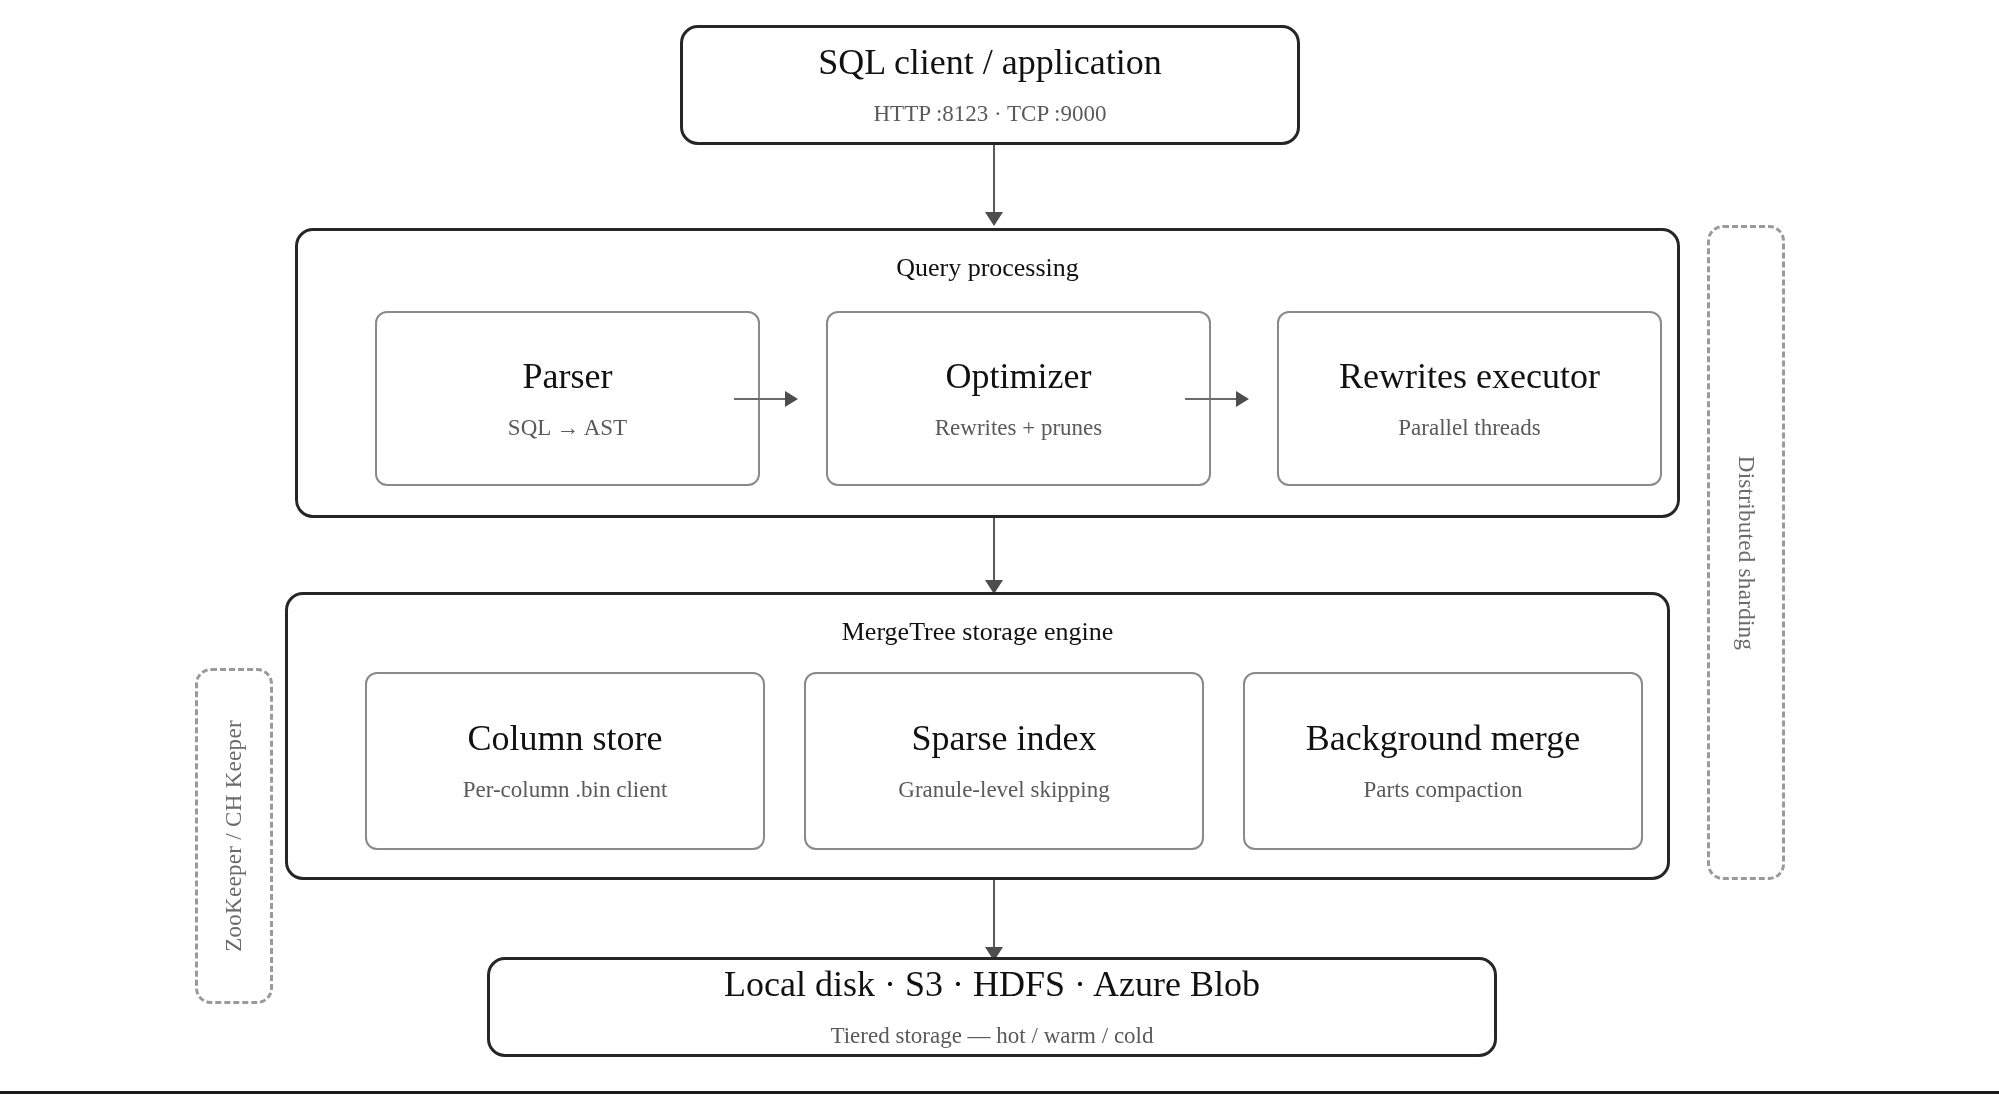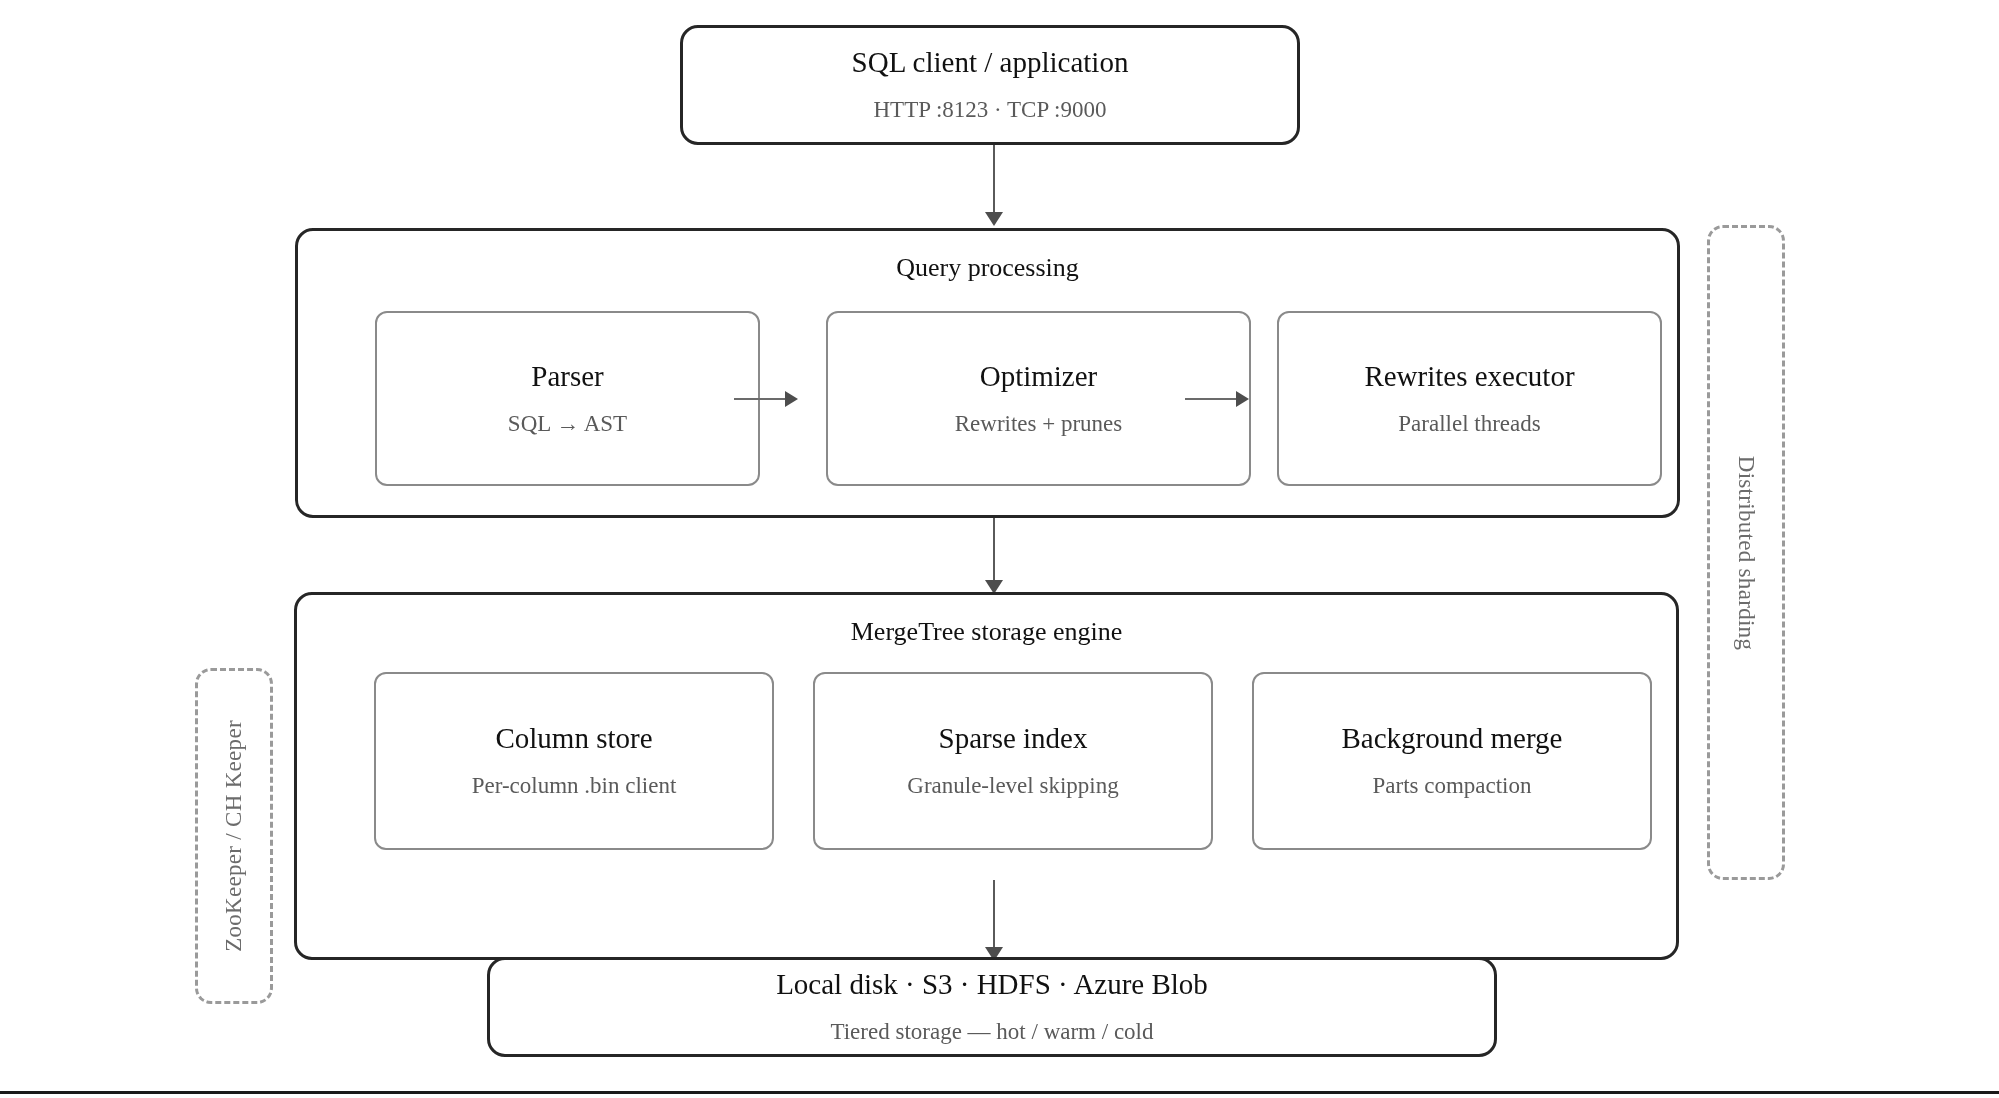--- a/index.html
+++ b/index.html
@@ -40,21 +40,21 @@
   .dashed-box {
     position: absolute;
     box-sizing: border-box;
     background: transparent;
     border: 3px dashed #9a9a9a;
     border-radius: 16px;
   }
 
   
   .title {
-    font-size: 29px;
+    font-size: 36px;
     line-height: 1.15;
     color: #111111;
     text-align: right;
     white-space: nowrap;
     font-family: Liberation Serif, serif;
   }
   .subtitle {
     font-size: 23px;
     line-height: 1.15;
     color: #5a5a5a;
@@ -150,21 +150,21 @@
   <div class="outer-box" style="left:295px; top:228px; width:1385px; height:290px;">
     <div class="section-title" style="top:22px;">Query processing</div>
 
     <div class="inner-box" style="left:50px; top:80px; width:385px; height:175px;">
       <div class="box-stack">
         <div class="title">Parser</div>
         <div class="subtitle">SQL → AST</div>
       </div>
     </div>
 
-    <div class="inner-box" style="left:501px; top:80px; width:425px; height:175px;">
+    <div class="inner-box" style="left:501px; top:80px; width:385px; height:175px;">
       <div class="box-stack">
         <div class="title">Optimizer</div>
         <div class="subtitle">Rewrites + prunes</div>
       </div>
     </div>
 
     <div class="inner-box" style="left:952px; top:80px; width:385px; height:175px;">
       <div class="box-stack">
         <div class="title">Rewrites executor</div>
         <div class="subtitle">Parallel threads</div>
@@ -174,21 +174,21 @@
     <div class="h-line" style="left:436px; top:167px; width:52px;"></div>
     <div class="h-head" style="left:487px; top:160px;"></div>
 
     <div class="h-line" style="left:887px; top:167px; width:52px;"></div>
     <div class="h-head" style="left:938px; top:160px;"></div>
   </div>
 
   <div class="v-line" style="left:993px; top:518px; height:66px;"></div>
   <div class="v-head" style="left:985px; top:580px;"></div>
 
-  <div class="outer-box" style="left:294px; top:592px; width:1385px; height:368px;">
+  <div class="outer-box" style="left:285px; top:592px; width:1385px; height:288px;">
     <div class="section-title" style="top:22px;">MergeTree storage engine</div>
 
     <div class="inner-box" style="left:50px; top:77px; width:400px; height:178px;">
       <div class="box-stack">
         <div class="title">Column store</div>
         <div class="subtitle">Per-column .bin client</div>
       </div>
     </div>
 
     <div class="inner-box" style="left:489px; top:77px; width:400px; height:178px;">

